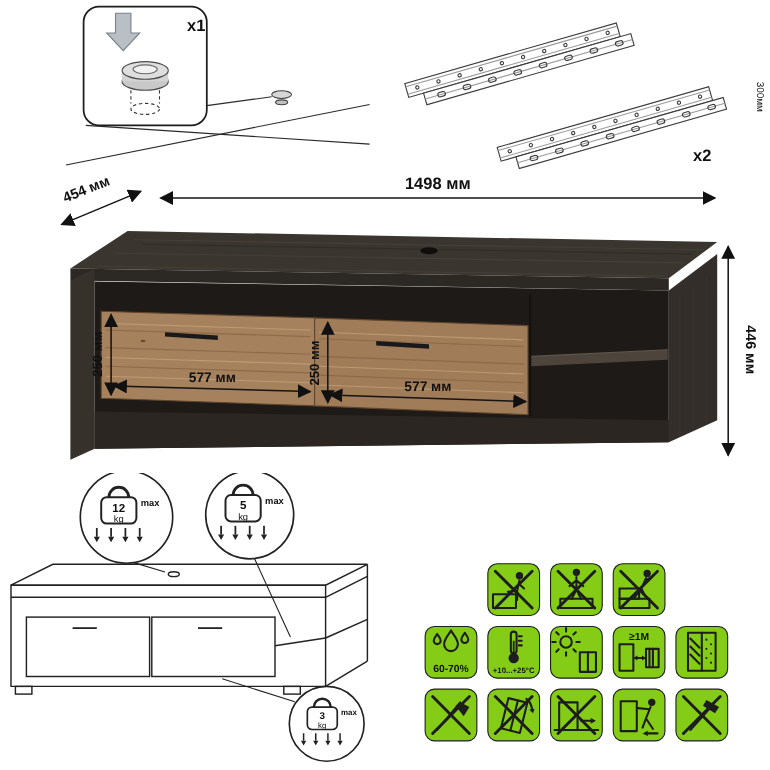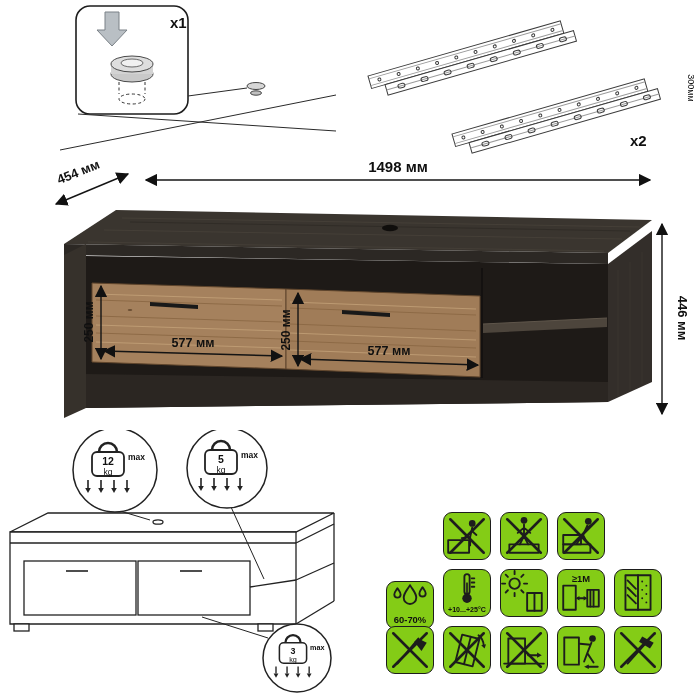--- a/index.html
+++ b/index.html
@@ -286,21 +286,21 @@
       <svg viewBox="0 0 44 44">
         <rect x="5" y="30" width="26" height="8" class="glyph"></rect>
         <rect x="5" y="21" width="17" height="9" class="glyph"></rect>
         <circle cx="29" cy="8" r="3.2" class="fillg"></circle>
         <path d="M28,12 L24,21 M24,21 L18,29 M24,21 L27,27 M28,14 L34,10" class="glyph"></path>
         <line x1="6" y1="6" x2="38" y2="38" class="xmark"></line>
           <line x1="38" y1="6" x2="6" y2="38" class="xmark"></line>
       </svg>
     </div>
 
-    <div class="tile" style="left:386px;top:581px">
+    <div class="tile" style="left:386px;top:569px">
       <svg viewBox="0 0 44 44">
         <path d="M22,3 C24.5,7.5 28,10.5 28,15 A6,6 0 1 1 16,15 C16,10.5 19.5,7.5 22,3 Z" class="glyph"></path>
         <path d="M10,6 C11.2,8.2 13,9.7 13,11.9 A3,3 0 1 1 7,11.9 C7,9.7 8.8,8.2 10,6 Z" class="glyph" stroke-width="1.4"></path>
         <path d="M34,5 C35.2,7.2 37,8.7 37,10.9 A3,3 0 1 1 31,10.9 C31,8.7 32.8,7.2 34,5 Z" class="glyph" stroke-width="1.4"></path>
         <text x="22" y="39" font-size="9" font-weight="700" text-anchor="middle">60-70%</text>
       </svg>
     </div>
     <div class="tile" style="left:443px;top:569px">
       <svg viewBox="0 0 44 44">
         <rect x="19.5" y="4" width="5" height="19" rx="2.5" class="glyph" stroke-width="1.5"></rect>

